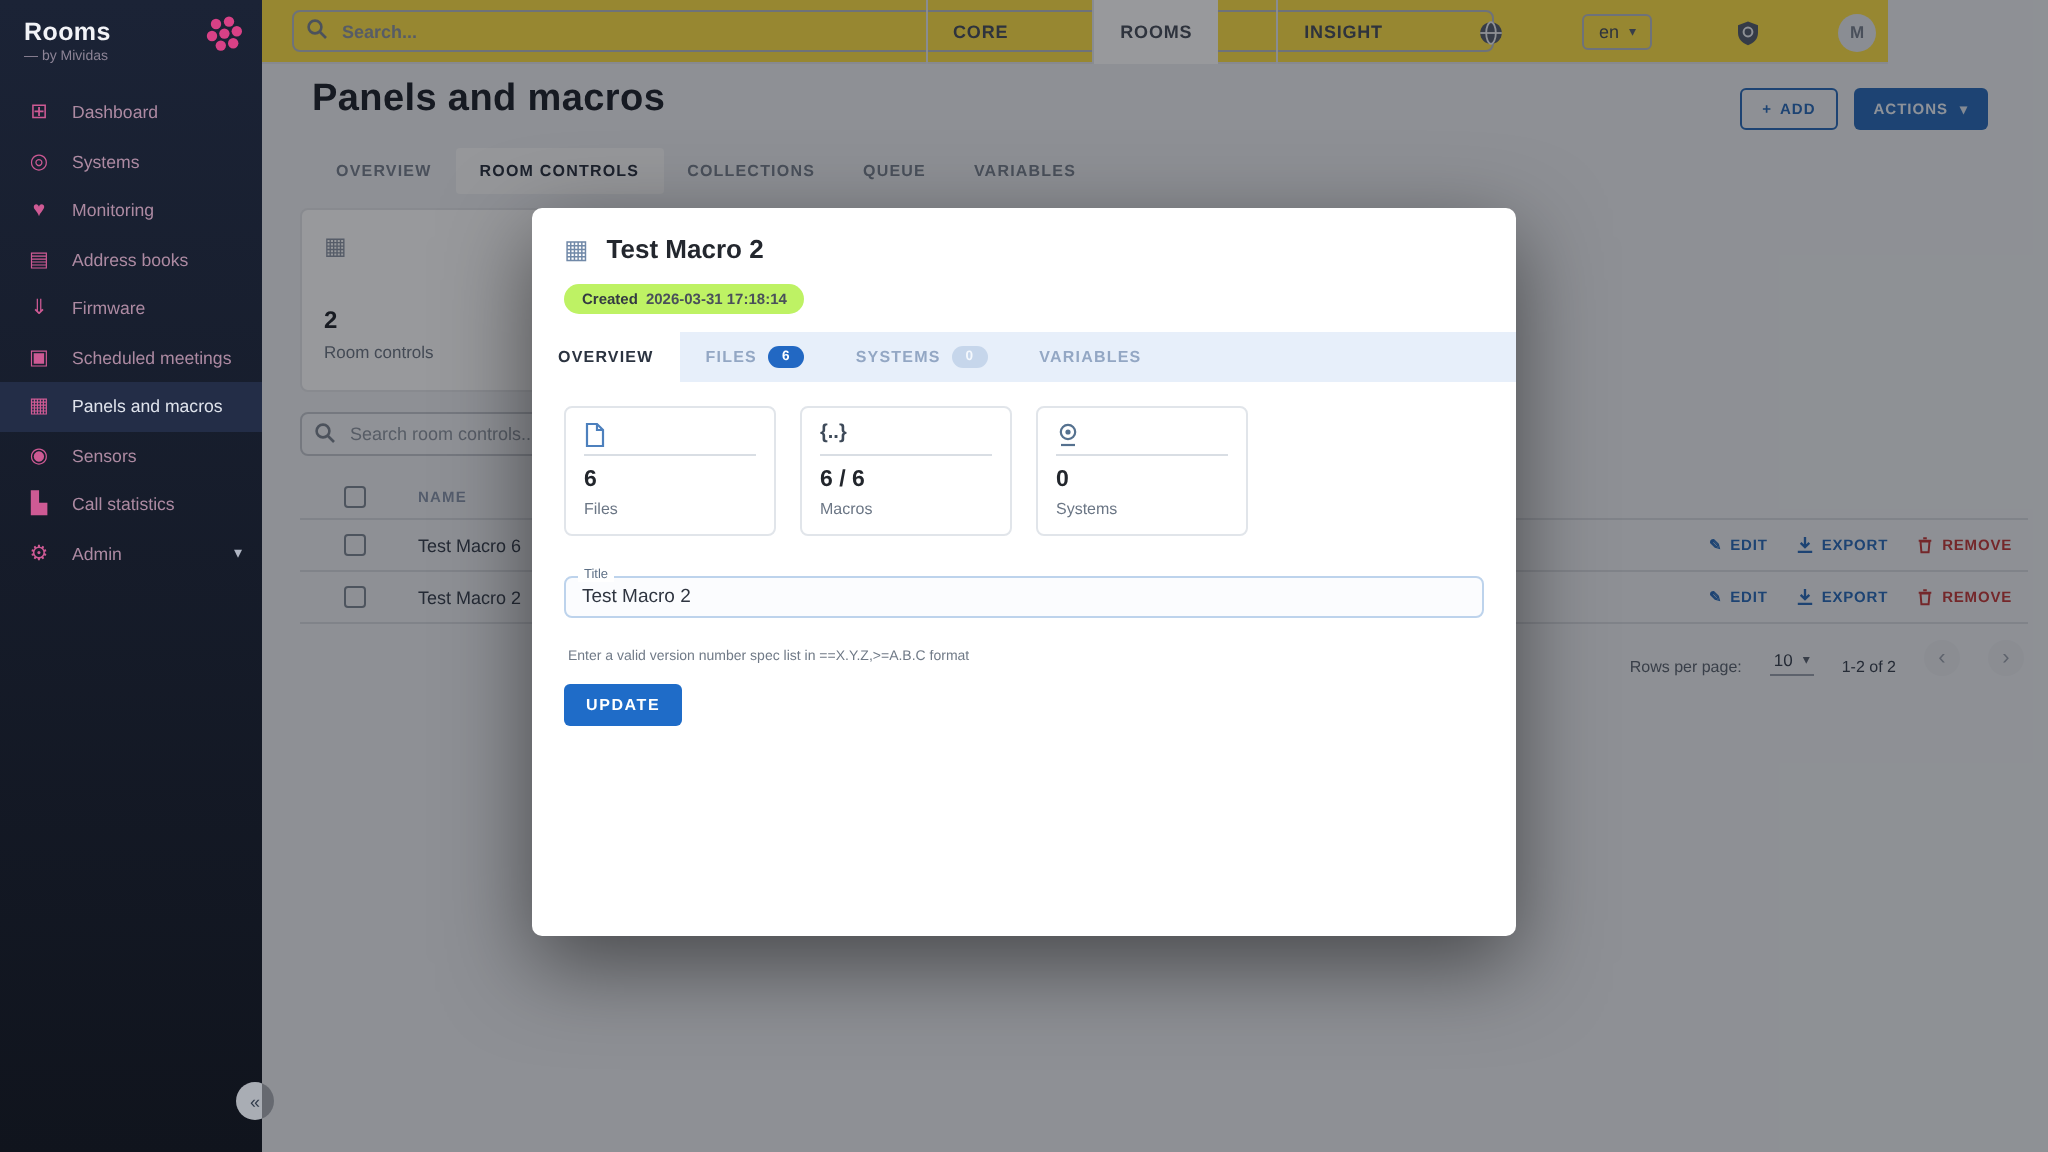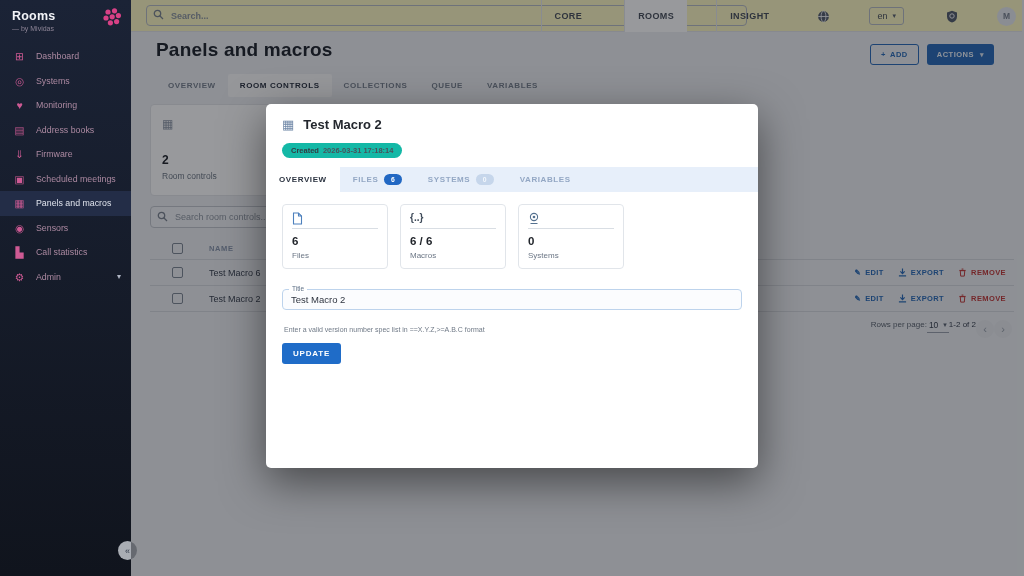--- a/index.html
+++ b/index.html
@@ -16,21 +16,21 @@
   .nav-item { display:flex; align-items:center; height:24.5px; padding-left:13px; gap:10px; cursor:pointer; }
   .nav-item .ic { width:13px; text-align:center; color:#ce5a94; font-size:10.5px; line-height:1; }
   .nav-item .lb { color:#ad8aa2; font-size:8.8px; }
   .nav-item.active { background:#232d47; }
   .nav-item.active .lb { color:#dfe3ec; }
   .nav-item .chev { margin-left:auto; margin-right:10px; color:#b0b6c4; font-size:8px; }
   #collapse-btn { position:absolute; left:118px; top:541px; width:19px; height:19px; border-radius:50%;
     background:#a9adb4; color:#303a4a; font-size:9px; display:flex; align-items:center; justify-content:center; z-index:4; }
 
   
-  #topbar { position:absolute; left:131px; top:0; width:891px; height:32px; background:#fef9c3; border-bottom:1px solid #e2e4e8; }
+  #topbar { position:absolute; left:131px; top:0; width:813px; height:32px; background:#fde047; border-bottom:1px solid #e2e4e8; }
   #global-search { position:absolute; left:15px; top:5px; width:601px; height:21px; border:1px solid #b7bcc5;
     border-radius:4px; background:transparent; font-size:9px; color:#6a727e; padding:0 8px 0 24px; outline:none; font-family:inherit; }
   #global-search::placeholder { color:#8f97a2; font-weight:bold; }
   .search-glyph { position:absolute; left:22px; top:9px; color:#7c8591; }
   .top-right { position:absolute; right:6px; top:0; height:32px; display:flex; align-items:center;gap:29px; }
   .top-nav-item { height:32px; display:flex; align-items:center; padding:0 13px; font-size:9px; font-weight:bold;
     color:#49505c; letter-spacing:.4px; border-left:1px solid #e6e8ec; }
   .top-nav-item.active { background:#ffffff; }
   .lang-box { display:flex; align-items:center; gap:5px; border:1px solid #b7bcc5; border-radius:3px;
     padding:3px 7px; font-size:9px; color:#49505c; margin:0 9px 0 10px; }
@@ -64,36 +64,36 @@
 
   #table { position:absolute; left:150px; top:238px; width:864px; }
   .t-row { display:flex; align-items:center; height:26px; border-bottom:1px solid #d6d9de; }
   .t-row.header { height:22px; }
   .cbx { width:11px; height:11px; border:1.5px solid #7f8894; border-radius:2px; margin-left:22px; }
   .t-name-h { margin-left:26px; font-size:7.5px; font-weight:bold; letter-spacing:.6px; color:#8d0a0; color:#8a97ad; }
   .t-name { margin-left:26px; font-size:9px; color:#3a4250; }
   .t-actions { margin-left:auto; display:flex; align-items:center; gap:14px; padding-right:8px; }
   .t-act { display:flex; align-items:center; gap:4px; font-size:7.5px; font-weight:bold; letter-spacing:.4px; color:#2b6cb8; }
   .t-act.danger { color:#c23b3b; }
-  #pagination { position:absolute; right:12px; top:320px; display:flex; align-items:flex-start; }
+  #pagination { position:absolute; right:12px; top:320px; display:flex; align-items:flex-end; gap:14px; }
   .pg-label { font-size:8px; color:#5c6470; }
   .pg-select { font-size:8.5px; color:#3a4250; display:flex; gap:5px; align-items:center;
     border-bottom:1px solid #9aa1ac; padding:0 2px 2px; }
   .pg-range { font-size:8px; color:#3a4250; }
   .pg-arrow { width:18px; height:18px; border-radius:50%; display:flex; align-items:center; justify-content:center;
     color:#9aa1ac; font-size:11px; background:#e8eaee; }
 
   
   #overlay { position:absolute; left:131px; top:0; width:893px; height:576px; background:rgba(10,13,18,0.42); z-index:10; }
   #modal { position:absolute; left:266px; top:104px; width:492px; height:364px; background:#ffffff; z-index:20;
     border-radius:5px; box-shadow:0 14px 44px rgba(0,0,0,.5); overflow:hidden; }
   .m-header { display:flex; align-items:center; gap:9px; padding:13px 16px 7px; }
   .m-header .ic { color:#7189a8; font-size:13px; line-height:1; }
   .m-title { font-size:13px; font-weight:bold; color:#23272e; }
-  .m-badge { display:inline-flex; gap:4px; align-items:flex-end; margin:1px 0 0 16px; background:#14b8a6;
+  .m-badge { display:inline-flex; gap:4px; align-items:flex-end; margin:1px 0 0 16px; background:#bef264;
     border-radius:9px; padding:3px 9px; font-size:7.5px; }
   .m-badge b { color:#343a42; }
   .m-badge span { color:#4a505a;font-weight:bold; }
   .m-tabs { margin-top:9px; display:flex; background:#e7effa; }
   .m-tab { padding:7px 13px; font-size:8px; font-weight:bold; letter-spacing:.6px; color:#93a7c4;
     display:flex; align-items:center; gap:6px; }
   .m-tab.active { background:#fff; color:#2b3340; }
   .m-tab .pill { font-size:6.8px; font-weight:bold; border-radius:8px; padding:2px 6.5px; }
   .pill.blue { background:#2268c3; color:#fff; }
   .pill.gray { background:#c6d6eb; color:#f4f8fd; }

